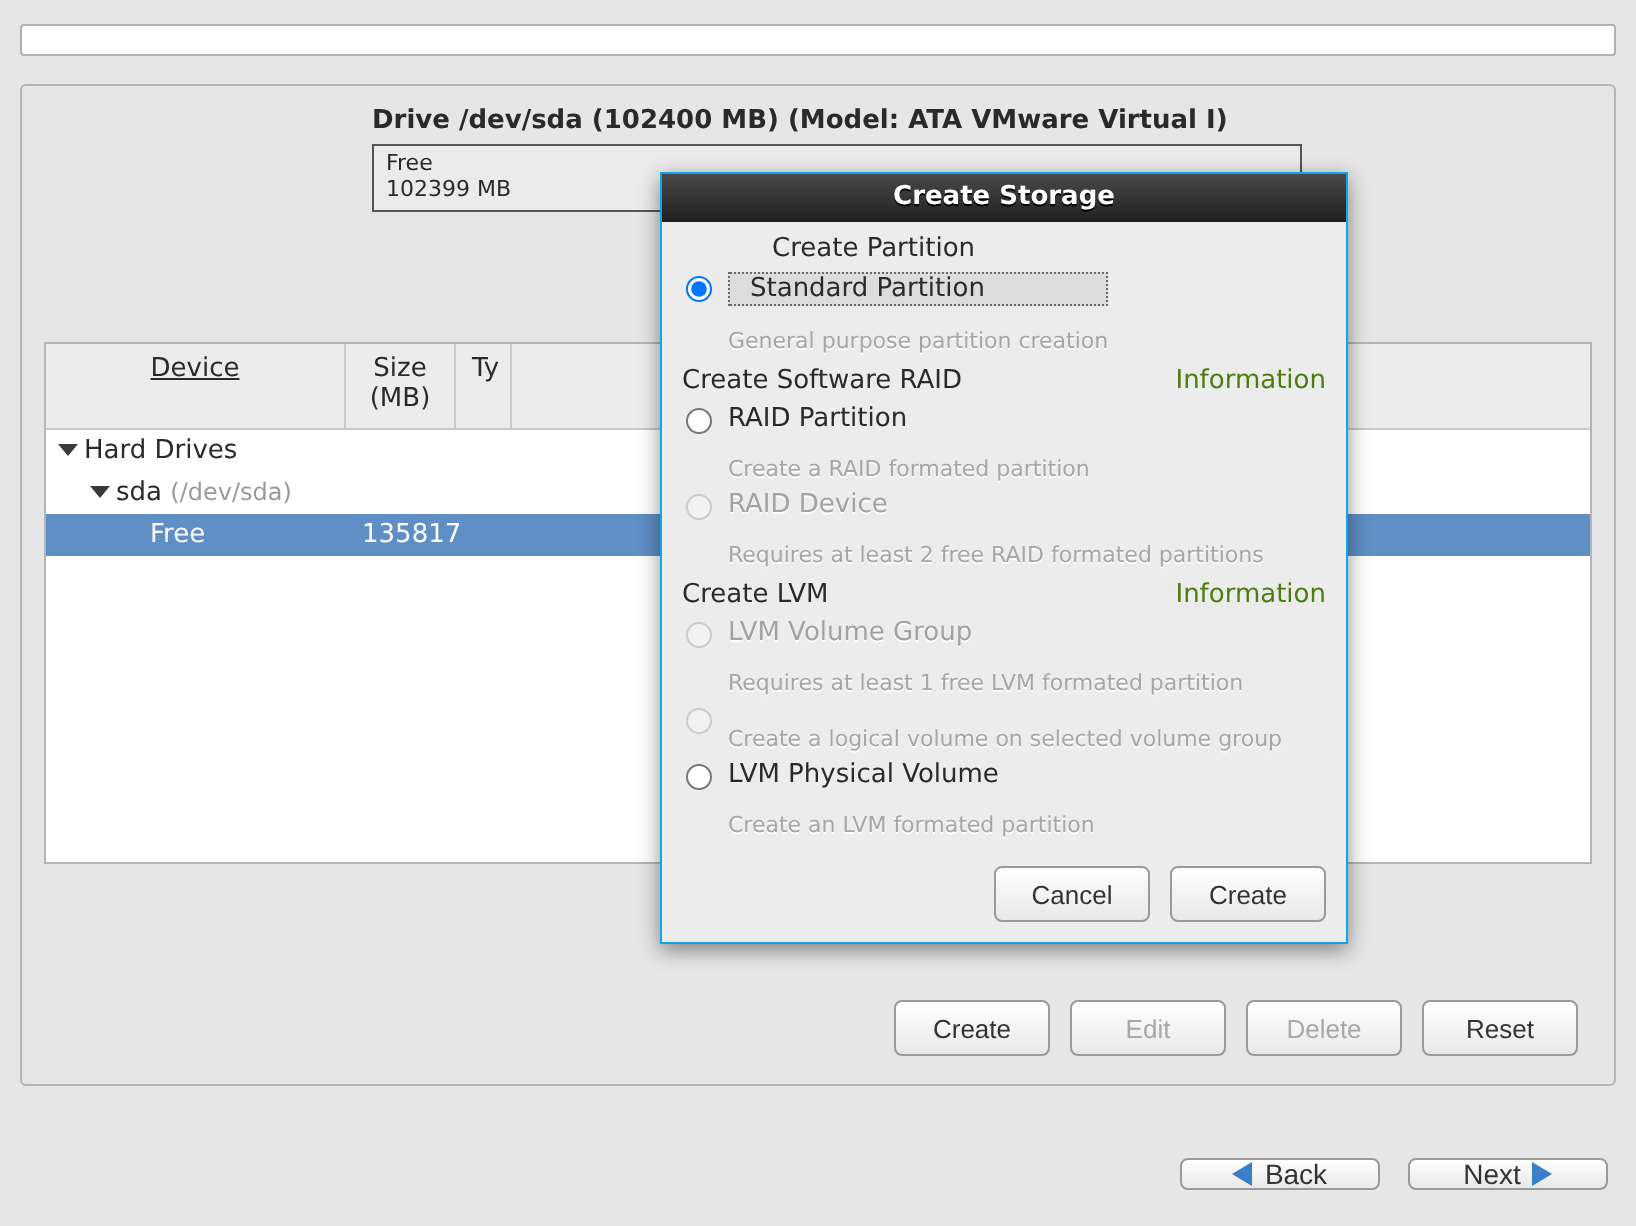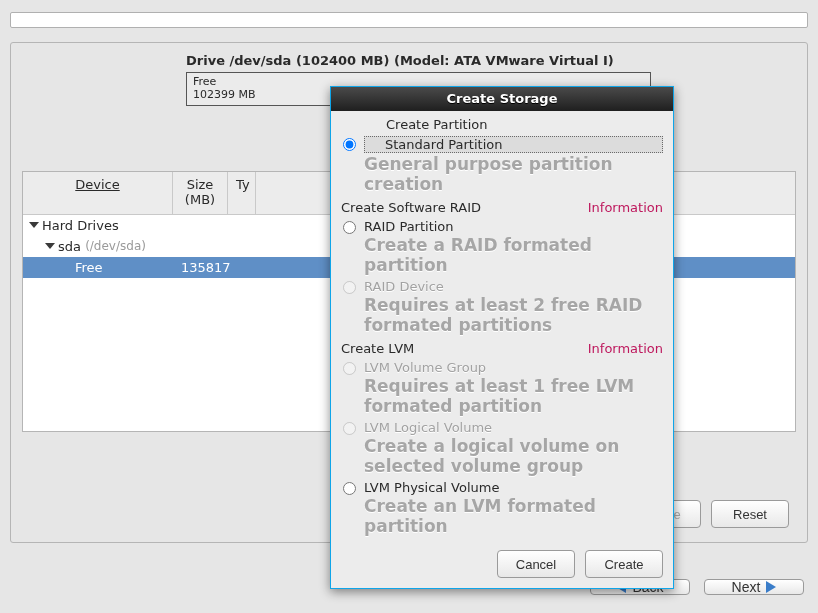--- a/index.html
+++ b/index.html
@@ -172,29 +172,29 @@
     align-items:flex-start;
     gap:6px;
     margin-top: 4px;
   }
   .opt input[type=radio] {
     margin: 2px 2px 0 2px;
   }
   .opt .label-wrap { display:flex; flex-direction:column; }
   .opt .olabel { font-size: 13px; color: #2a2a2a; }
   .opt.disabled .olabel { color: #a2a2a2; text-shadow: 0 1px 0 #fff; }
-  .opt .odesc { font-size: 17px; color: #a6a6a6; margin-top:1px; text-shadow:0 1px 0 #fff;font-weight:bold; }
+  .opt .odesc { font-size: 11px; color: #a6a6a6; margin-top:11px; text-shadow:0 1px 0 #fff; }
   .opt.selected .olabel {
     border: 1px dotted #6a6a6a;
-    padding: 0 20px;
+    padding: 0 10px;
     background: #dcdcdc;
   }
   .info-link {
     font-size: 13px;
-    color: #be185d;
+    color: #4d7c0f;
     margin-left: 15px;
   }
   .dialog-buttons {
     display:flex;
     justify-content:flex-end;
     gap: 10px;
     margin-top: 14px;
   }
   .triangle-down {
     display:inline-block;width:0;height:0;
@@ -302,21 +302,20 @@
     <div class="opt disabled">
       <input type="radio" name="cs" disabled="" style="">
       <div class="label-wrap">
         <span class="olabel">LVM Volume Group</span>
         <span class="odesc">Requires at least 1 free LVM formated partition</span>
       </div>
     </div>
     <div class="opt disabled">
       <input type="radio" name="cs" disabled="" style="">
       <div class="label-wrap">
-        <span class="olabel">LVM Logical Volume</span>
         <span class="odesc">Create a logical volume on selected volume group</span>
       </div>
     </div>
     <div class="opt">
       <input type="radio" name="cs" style="">
       <div class="label-wrap">
         <span class="olabel">LVM Physical Volume</span>
         <span class="odesc">Create an LVM formated partition</span>
       </div>
     </div>

